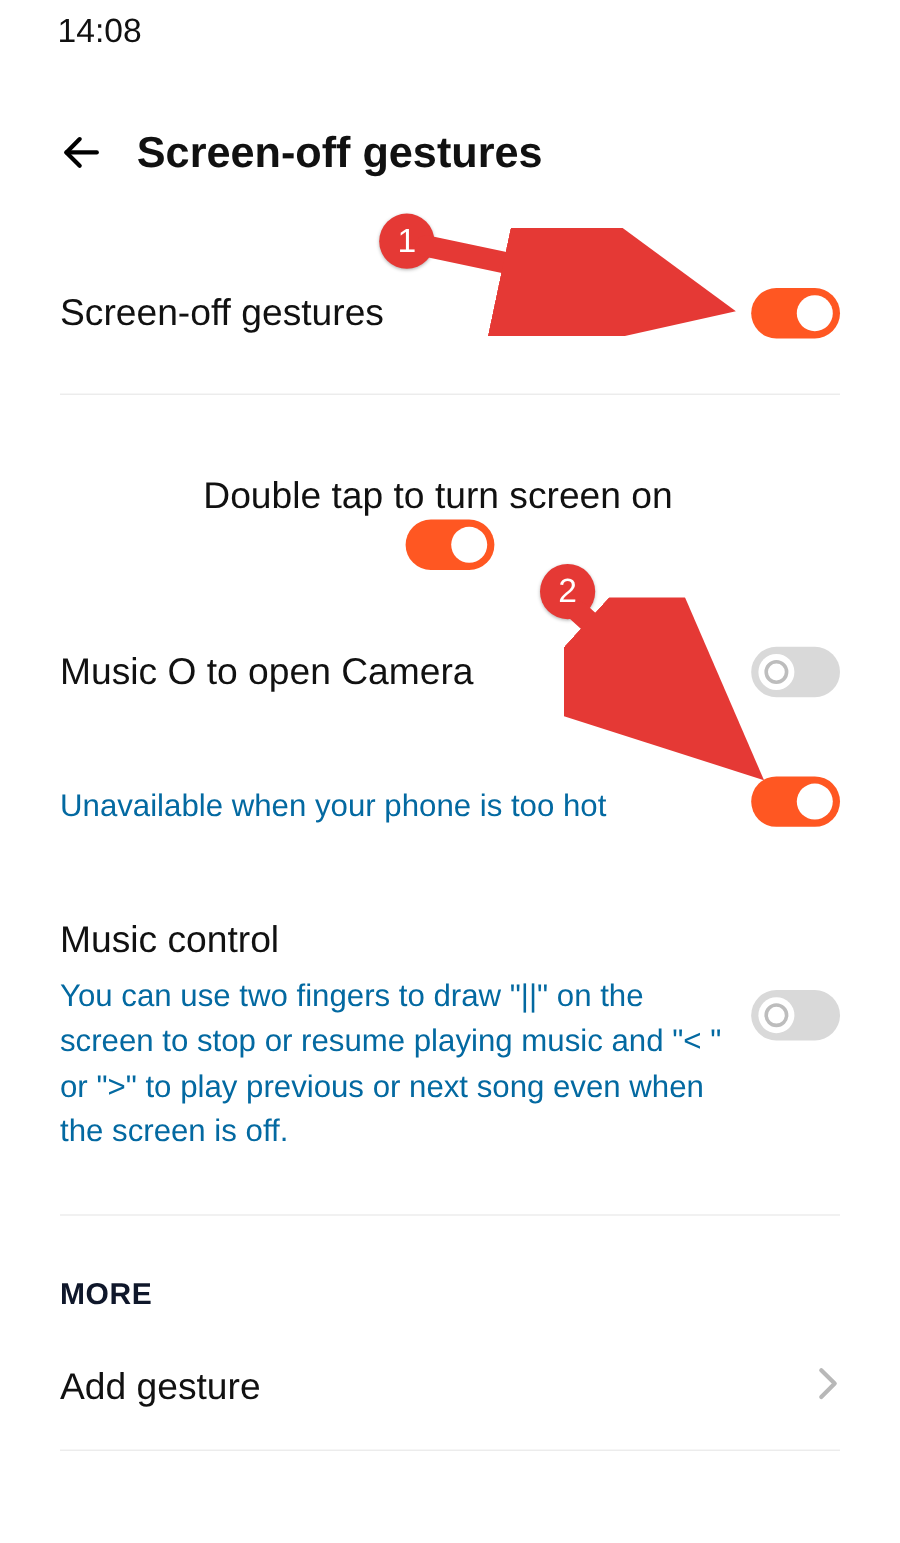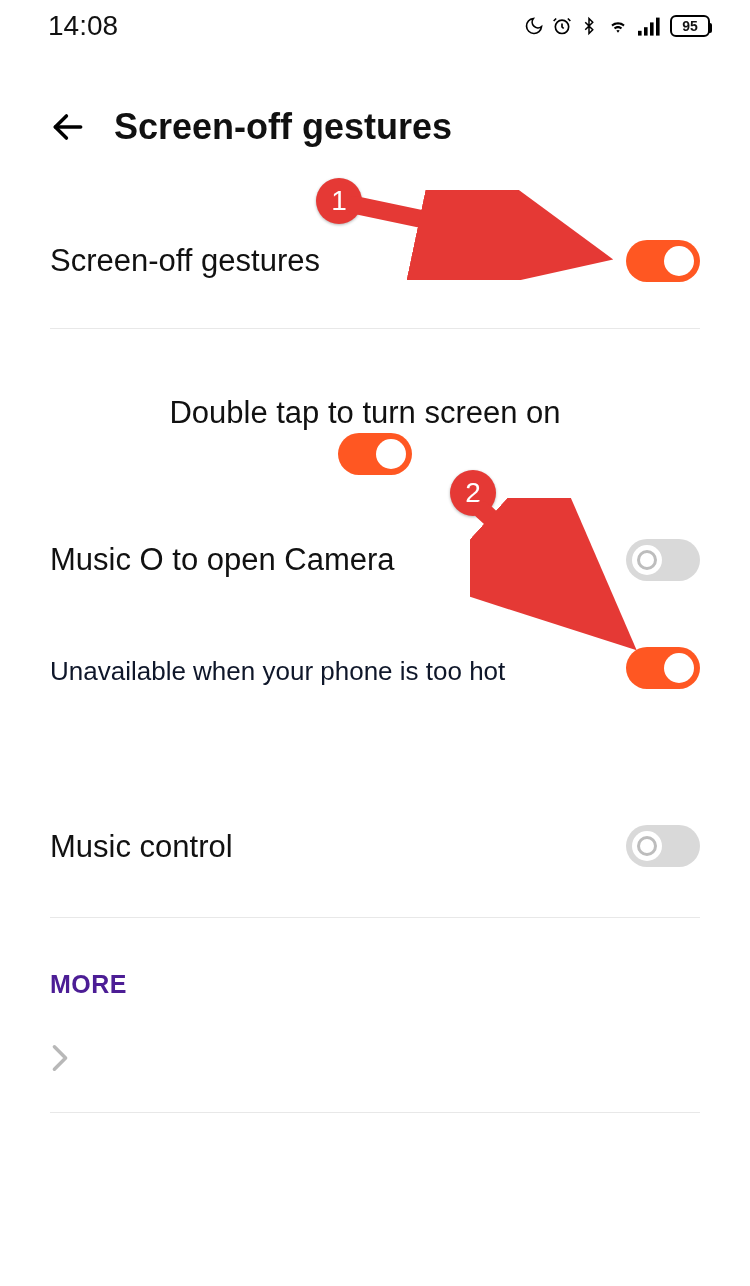--- a/index.html
+++ b/index.html
@@ -16,73 +16,49 @@
   
   .header { display: flex; align-items: center; gap: 26px; padding: 52px 40px 20px 48px; }
   .back-icon { width: 40px; height: 40px; display: flex; align-items: center; justify-content: center; }
   .header-title { font-size: 36px; font-weight: 700; }
 
   
   .row { display: flex; align-items: center; justify-content: space-between; padding: 32px 50px 32px 50px; }
   .row.tall { padding-top: 72px; padding-bottom: 46px; }
   .row-text { flex: 1; padding-right: 20px; }
   .row-title { font-size: 31px; font-weight: 400; color: #111; line-height: 1.3; }
-  .row-sub { font-size: 26px; color: #0f172a; line-height: 1.45; margin-top: 8px; }
+  .row-sub { font-size: 26px; color: #0369a1; line-height: 1.45; margin-top: 8px; }
 
   .divider { height: 1px; background: #e8e8e8; margin: 0 50px; }
 
   
   .toggle { width: 74px; height: 42px; border-radius: 21px; position: relative; flex-shrink: 0; }
   .toggle.on { background: #ff5722; }
   .toggle.off { background: #d9d9d9; }
   .toggle .knob { width: 30px; height: 30px; border-radius: 50%; background: #fff; position: absolute; top: 6px; }
   .toggle.on .knob { right: 6px; }
   .toggle.off .knob { left: 6px; background: #fff; }
   .toggle.off .knob::after { content: ""; position: absolute; inset: 5px; border: 3px solid #bdbdbd; border-radius: 50%; }
 
   
-  .section-label { font-size: 25px; font-weight: 600; color: #4c1d95; letter-spacing: 0.5px; padding: 52px 50px 10px 50px; }
+  .section-label { font-size: 25px; font-weight: 600; color: #0f172a; letter-spacing: 0.5px; padding: 52px 50px 10px 50px; }
 
   
   .chevron { color: #b8b8b8; font-size: 34px; flex-shrink: 0; }
 
   
   .annot-badge { position: absolute; width: 46px; height: 46px; border-radius: 50%; background: #e53935; color: #fff; font-size: 28px; font-weight: 500; display: flex; align-items: center; justify-content: center; box-shadow: 0 1px 3px rgba(0,0,0,0.3); }
   .annot-arrow { position: absolute; pointer-events: none; }
 
 </style>
 </head>
 <body>
 
 <div class="status-bar">
   <span>14:08</span>
-  <div class="status-right">
-    <svg width="20" height="20" viewBox="0 0 24 24" fill="none" stroke="#000" stroke-width="2">
-        <path d="M21 12.8A9 9 0 1 1 11.2 3a7 7 0 0 0 9.8 9.8z"></path>
-      </svg>
-    <svg width="20" height="20" viewBox="0 0 24 24" fill="none" stroke="#000" stroke-width="2">
-        <circle cx="12" cy="13" r="8"></circle>
-        <path d="M12 9v4l2 2M5 3L2 6M22 6l-3-3"></path>
-      </svg>
-    <svg width="18" height="22" viewBox="0 0 24 24" fill="none" stroke="#000" stroke-width="2">
-        <path d="M7 7l10 10-5 5V2l5 5L7 17"></path>
-      </svg>
-    <svg width="24" height="20" viewBox="0 0 24 24" fill="#000">
-        <path d="M12 20l-2-2.5c1.1-1 2.9-1 4 0L12 20zm-5-6c2.8-2.5 7.2-2.5 10 0l-1.7 2c-1.9-1.6-4.7-1.6-6.6 0L7 14zm-3-3.5c4.4-4 11.6-4 16 0l-1.7 2c-3.5-3.1-9.1-3.1-12.6 0L4 10.5z"></path>
-      </svg>
-    <svg width="24" height="20" viewBox="0 0 20 16">
-        <rect x="0" y="12" width="3" height="4" fill="#000"></rect>
-        <rect x="5" y="9" width="3" height="7" fill="#000"></rect>
-        <rect x="10" y="5" width="3" height="11" fill="#000"></rect>
-        <rect x="15" y="1" width="3" height="15" fill="#000"></rect>
-      </svg>
-    <span class="battery-box">
-        <span>95</span>
-      </span>
-  </div>
 </div>
 
 <div class="header">
   <div class="back-icon">
     <svg width="38" height="38" viewBox="0 0 24 24" fill="none" stroke="#000" stroke-width="2.2" stroke-linecap="round" stroke-linejoin="round">
         <line x1="20" y1="12" x2="4" y2="12"></line>
         <polyline points="11 5 4 12 11 19"></polyline>
       </svg>
   </div>
   <div class="header-title">Screen-off gestures</div>
@@ -119,34 +95,38 @@
 
 <div class="row">
   <div class="row-text">
     <div class="row-sub">Unavailable when your phone is too hot</div>
   </div>
   <div class="toggle on">
       <div class="knob"></div>
     </div>
 </div>
 
-<div class="row" style="align-items:flex-end; padding-top:40px; padding-bottom:50px;">
+<div class="row" style="align-items:flex-start; padding-top:40px; padding-bottom:50px;">
   <div class="row-text">
     <div class="row-title">Music control</div>
+    <div class="row-sub">You can use two fingers to draw "||" on the screen to stop or resume playing music and "&lt; " or "&gt;" to play previous or next song even when the screen is off.</div>
   </div>
   <div class="toggle off" style="margin-top:62px;">
       <div class="knob"></div>
     </div>
 </div>
 
 <div class="divider"></div>
 
 <div class="section-label">MORE</div>
 
 <div class="row">
+  <div class="row-text">
+    <div class="row-title">Add gesture</div>
+  </div>
   <span class="chevron">
     <svg width="20" height="28" viewBox="0 0 12 20" fill="none" stroke="#b8b8b8" stroke-width="2.5" stroke-linecap="round" stroke-linejoin="round">
         <polyline points="2 2 10 10 2 18"></polyline>
       </svg>
   </span>
 </div>
 
 <div class="divider"></div>
 
 <div class="annot-badge" style="left:316px; top:178px;">

